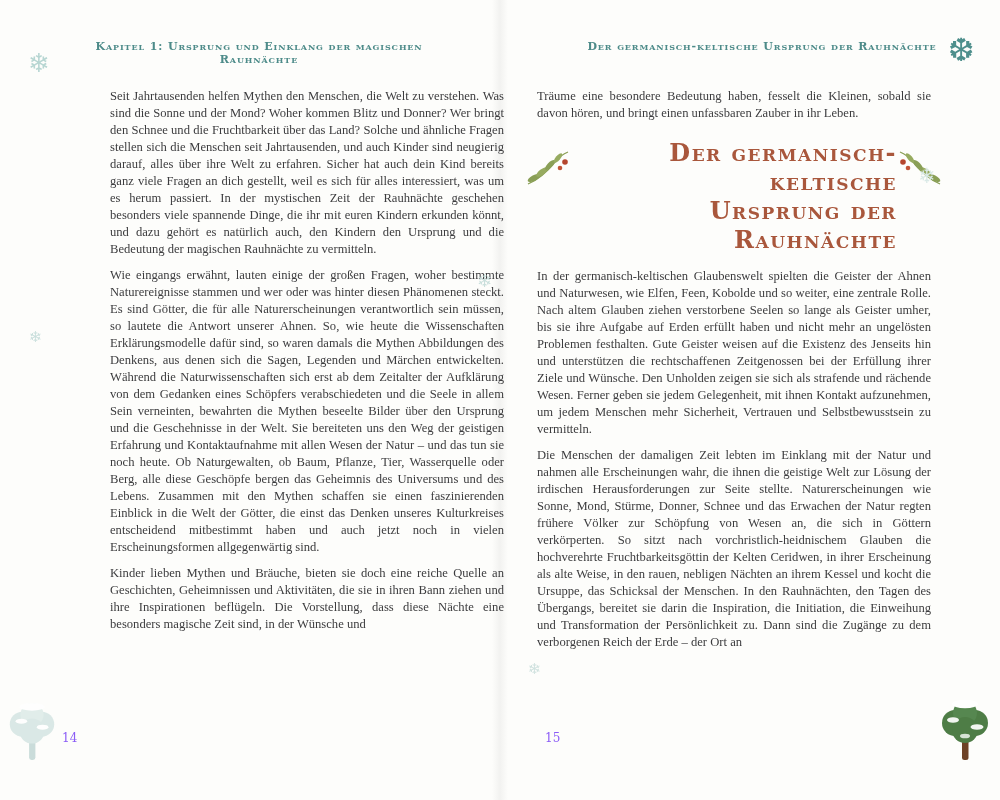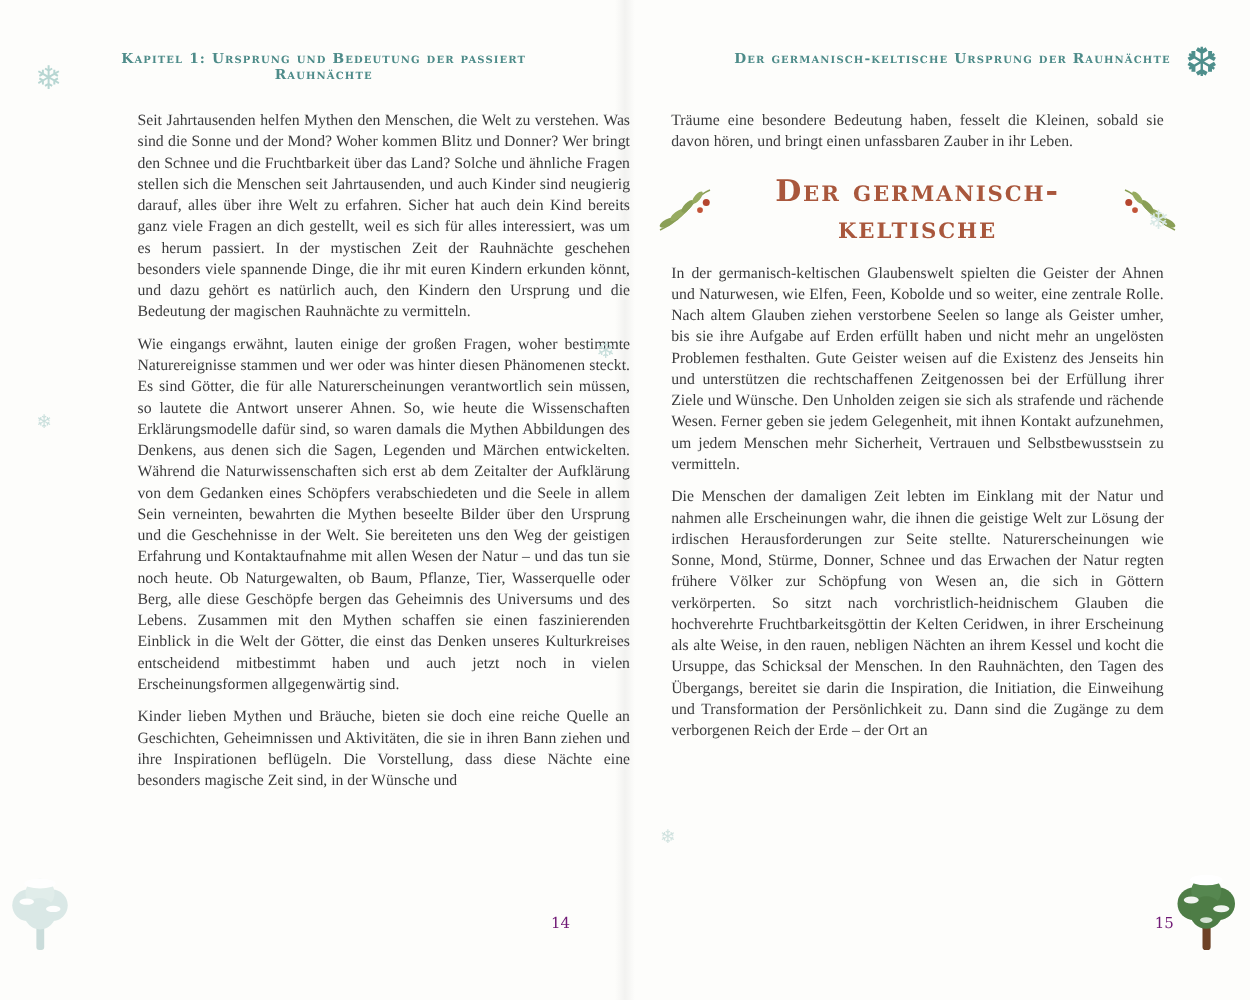--- a/index.html
+++ b/index.html
@@ -32,27 +32,28 @@
   }
   .section-heading {
     position:relative; text-align:center;
     margin:16px 0 14px 0; padding:0 34px;
   }
   .section-heading .line {
     font-family:"DejaVu Serif", serif;
     font-variant:small-caps; font-weight:bold;
     font-size:24px; line-height:29px; letter-spacing:1.5px;
     color:#a9573c;
+    text-align:right;
   }
   .ornament { position:absolute; top:10px; }
   .ornament.left  { left:-12px; }
   .ornament.right { right:-12px; transform:scaleX(-1); }
   .page-number {
-    position:absolute; top:731px; width:394px; text-align:right;
-    color:#701a75; font-size:12px; font-family:"DejaVu Serif", serif;
+    position:absolute; top:731px; width:394px; text-align:left;
+    color:#8b5cf6; font-size:12px; font-family:"DejaVu Serif", serif;
   }
   #pagenum-left { left:62px; }
   #pagenum-right { left:545px; }
   .snowflake {
     position:absolute; font-family:"DejaVu Sans", sans-serif;
     line-height:1; user-select:none;
   }
   .sf-1 { left:28px;  top:50px;  font-size:26px; color:#b7d6d2; }
   .sf-2 { left:948px; top:34px;  font-size:32px; color:#4e8f8c; }
   .sf-3 { left:29px;  top:330px; font-size:15px; color:#c9dfdc; }
@@ -61,21 +62,21 @@
   .sf-6 { left:528px; top:662px; font-size:15px; color:#d0e2df; }
   .tree { position:absolute; }
   #tree-left  { left:4px;  top:698px; opacity:0.75; }
   #tree-right { left:936px; top:696px; }
 </style>
 </head>
 <body>
 
 <div class="gutter"></div>
 
-<div class="running-head" id="head-left">Kapitel 1: Ursprung und Bedeutung der passiert Rauhnächte</div>
+<div class="running-head" id="head-left">Kapitel 1: Ursprung und Einklang der magischen Rauhnächte</div>
 <div class="running-head" id="head-right">Der germanisch-keltische Ursprung der Rauhnächte</div>
 
 <div class="page-col" id="col-left">
   <p class="body">Seit Jahrtausenden helfen Mythen den Menschen, die Welt zu verstehen. Was sind die Sonne und der Mond? Woher kommen Blitz und Donner? Wer bringt den Schnee und die Fruchtbarkeit über das Land? Solche und ähnliche Fragen stellen sich die Menschen seit Jahrtausenden, und auch Kinder sind neugierig darauf, alles über ihre Welt zu erfahren. Sicher hat auch dein Kind bereits ganz viele Fragen an dich gestellt, weil es sich für alles interessiert, was um es herum passiert. In der mystischen Zeit der Rauhnächte geschehen besonders viele spannende Dinge, die ihr mit euren Kindern erkunden könnt, und dazu gehört es natürlich auch, den Kindern den Ursprung und die Bedeutung der magischen Rauhnächte zu vermitteln.</p>
   <p class="body">Wie eingangs erwähnt, lauten einige der großen Fragen, woher bestimmte Naturereignisse stammen und wer oder was hinter diesen Phänomenen steckt. Es sind Götter, die für alle Naturerscheinungen verantwortlich sein müssen, so lautete die Antwort unserer Ahnen. So, wie heute die Wissenschaften Erklärungsmodelle dafür sind, so waren damals die Mythen Abbildungen des Denkens, aus denen sich die Sagen, Legenden und Märchen entwickelten. Während die Naturwissenschaften sich erst ab dem Zeitalter der Aufklärung von dem Gedanken eines Schöpfers verabschiedeten und die Seele in allem Sein verneinten, bewahrten die Mythen beseelte Bilder über den Ursprung und die Geschehnisse in der Welt. Sie bereiteten uns den Weg der geistigen Erfahrung und Kontaktaufnahme mit allen Wesen der Natur – und das tun sie noch heute. Ob Naturgewalten, ob Baum, Pflanze, Tier, Wasserquelle oder Berg, alle diese Geschöpfe bergen das Geheimnis des Universums und des Lebens. Zusammen mit den Mythen schaffen sie einen faszinierenden Einblick in die Welt der Götter, die einst das Denken unseres Kulturkreises entscheidend mitbestimmt haben und auch jetzt noch in vielen Erscheinungsformen allgegenwärtig sind.</p>
   <p class="body">Kinder lieben Mythen und Bräuche, bieten sie doch eine reiche Quelle an Geschichten, Geheimnissen und Aktivitäten, die sie in ihren Bann ziehen und ihre Inspirationen beflügeln. Die Vorstellung, dass diese Nächte eine besonders magische Zeit sind, in der Wünsche und</p>
 </div>
 
 <div class="page-col" id="col-right">
   <p class="body">Träume eine besondere Bedeutung haben, fesselt die Kleinen, sobald sie davon hören, und bringt einen unfassbaren Zauber in ihr Leben.</p>
@@ -86,20 +87,21 @@
         <path d="M3 36 C 12 32, 22 24, 30 14 C 34 9, 38 6, 43 4" fill="none" stroke="#8a9f56" stroke-width="1.3"></path>
         <ellipse cx="9" cy="30" rx="7" ry="2.8" fill="#8a9f56" transform="rotate(-28 9 30)"></ellipse>
         <ellipse cx="17" cy="24" rx="7" ry="2.8" fill="#97ab60" transform="rotate(-38 17 24)"></ellipse>
         <ellipse cx="25" cy="17" rx="6.5" ry="2.6" fill="#8a9f56" transform="rotate(-46 25 17)"></ellipse>
         <ellipse cx="33" cy="10" rx="6" ry="2.4" fill="#97ab60" transform="rotate(-50 33 10)"></ellipse>
         <circle cx="40" cy="14" r="2.8" fill="#b5462e"></circle>
         <circle cx="35" cy="20" r="2.3" fill="#c25438"></circle>
       </svg>
     </span>
     <div class="line">Der germanisch-keltische</div>
+    <div class="line">Ursprung der Rauhnächte</div>
     <span class="ornament right">
       <svg viewBox="0 0 46 40" width="46" height="40">
         <path d="M3 36 C 12 32, 22 24, 30 14 C 34 9, 38 6, 43 4" fill="none" stroke="#8a9f56" stroke-width="1.3"></path>
         <ellipse cx="9" cy="30" rx="7" ry="2.8" fill="#8a9f56" transform="rotate(-28 9 30)"></ellipse>
         <ellipse cx="17" cy="24" rx="7" ry="2.8" fill="#97ab60" transform="rotate(-38 17 24)"></ellipse>
         <ellipse cx="25" cy="17" rx="6.5" ry="2.6" fill="#8a9f56" transform="rotate(-46 25 17)"></ellipse>
         <ellipse cx="33" cy="10" rx="6" ry="2.4" fill="#97ab60" transform="rotate(-50 33 10)"></ellipse>
         <circle cx="40" cy="14" r="2.8" fill="#b5462e"></circle>
         <circle cx="35" cy="20" r="2.3" fill="#c25438"></circle>
       </svg>

